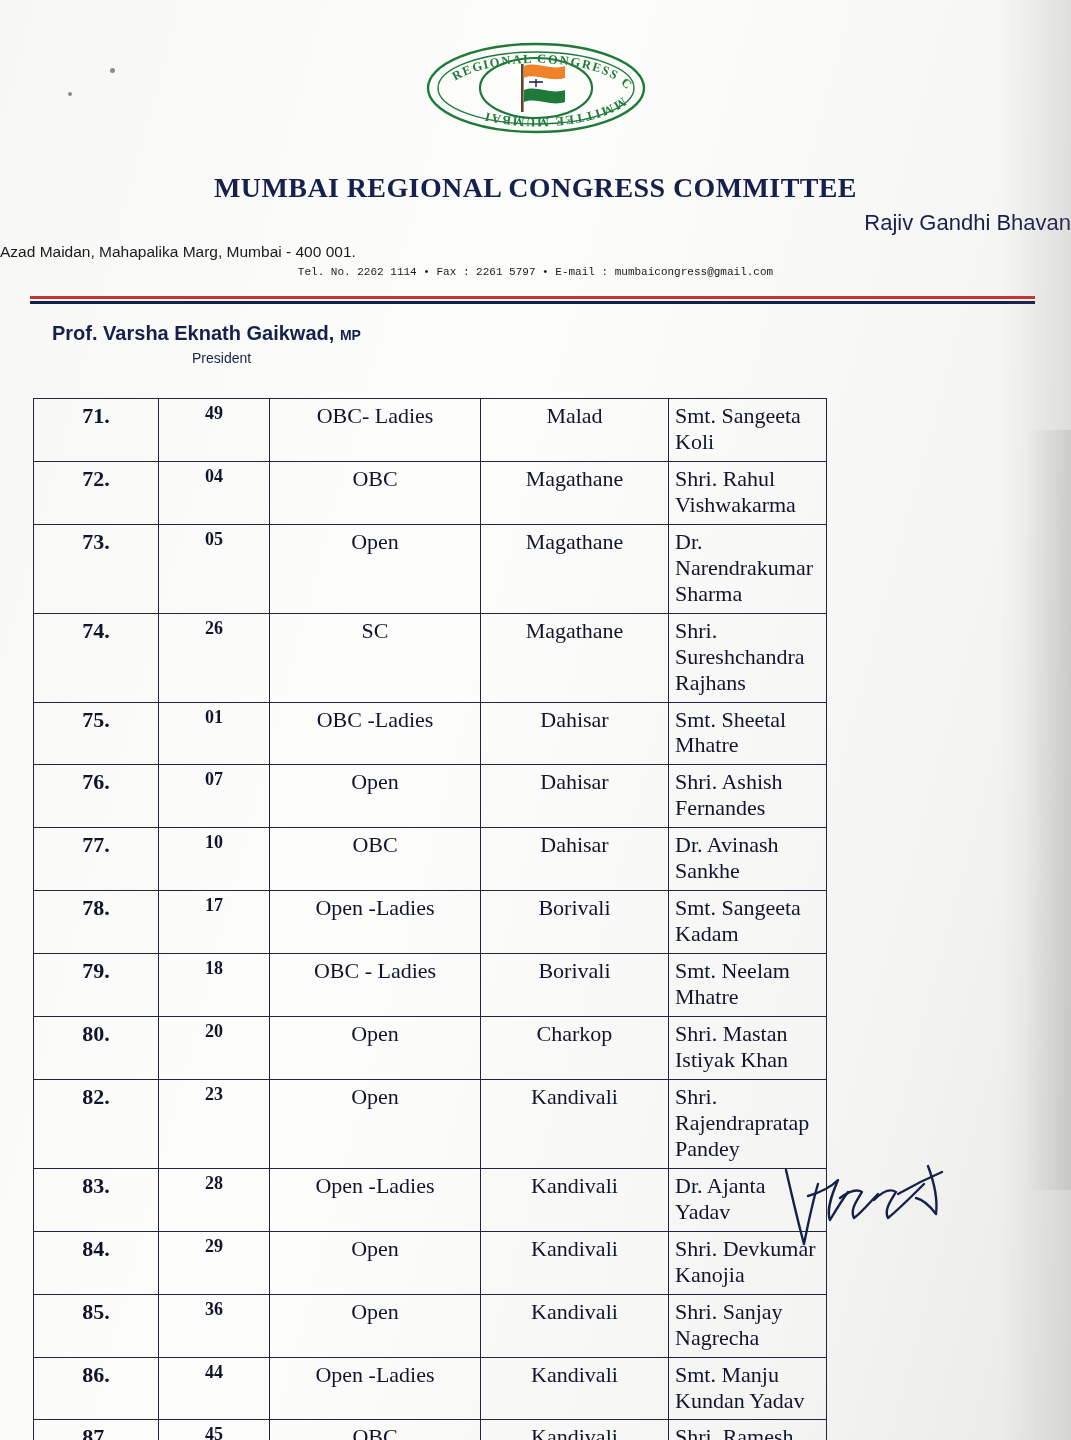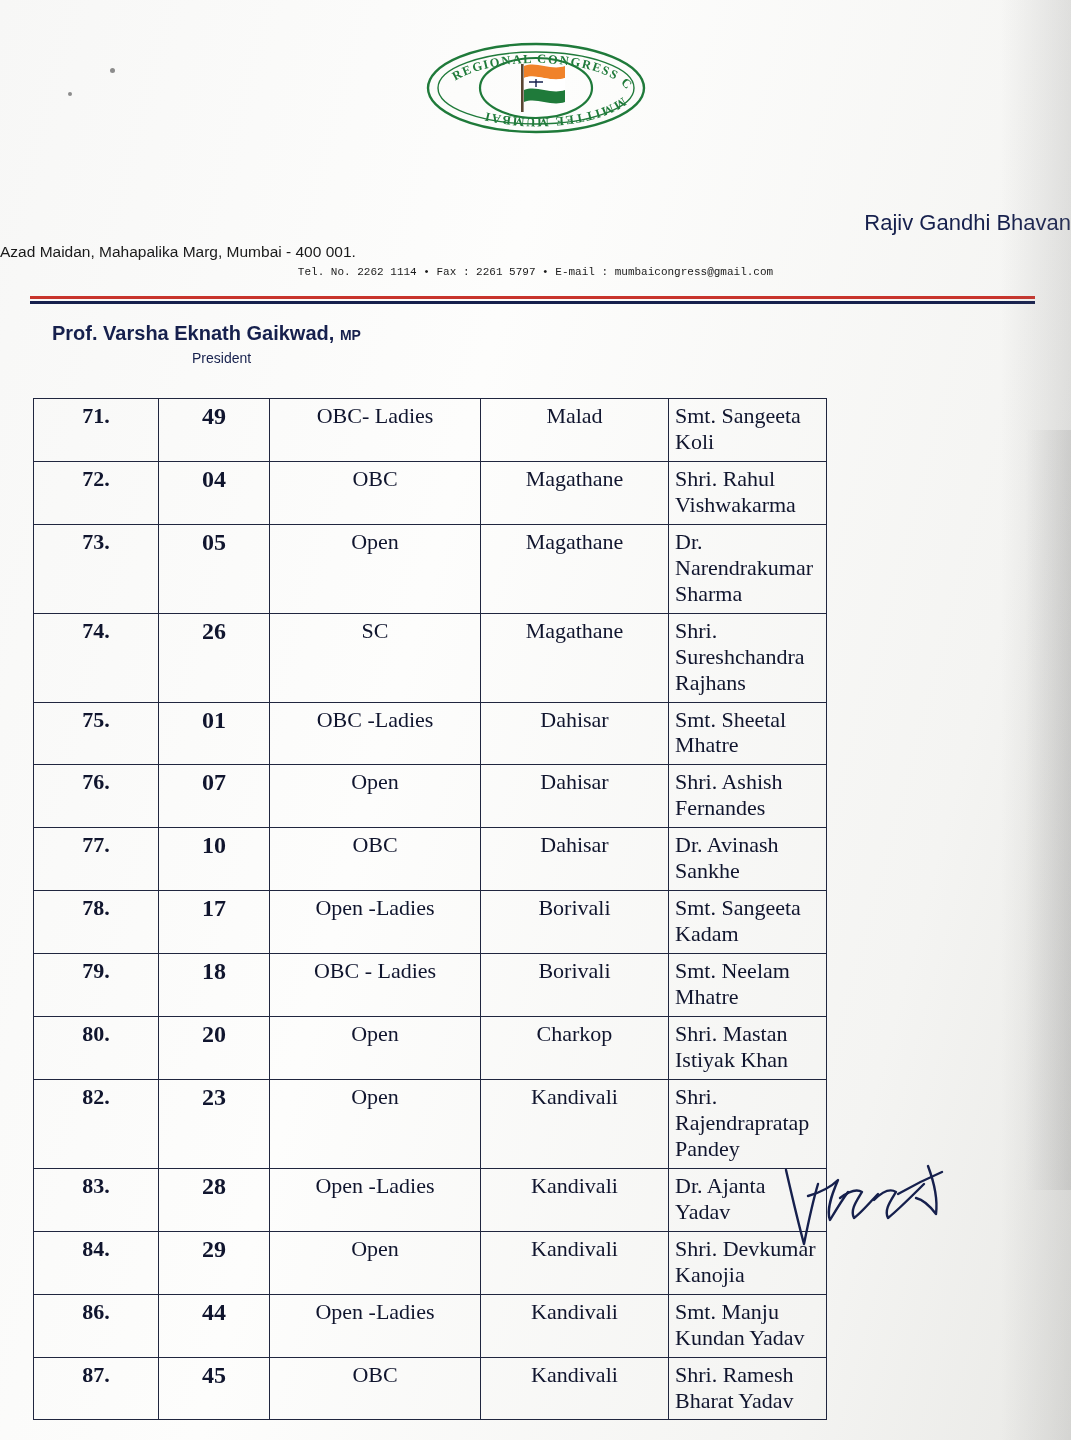--- a/index.html
+++ b/index.html
@@ -150,21 +150,21 @@
   td.c-sr {
     width: 112px;
     text-align: center;
     font-weight: bold;
     font-size: 22px;
   }
   td.c-no {
     width: 98px;
     text-align: center;
     font-weight: bold;
-    font-size: 24px;
+    font-size: 18px;
   }
   td.c-cat {
     width: 198px;
     text-align: center;
     font-size: 22px;
   }
   td.c-ward {
     width: 175px;
     text-align: center;
     font-size: 22px;
@@ -223,20 +223,21 @@
           <rect x="96" y="26" width="2.6" height="48" fill="#5a4632"></rect>
           <path d="M99,28 C112,23 126,33 140,28 L140,40 C126,45 112,35 99,40 Z" fill="#f0822a"></path>
           <path d="M99,40 C112,35 126,45 140,40 L140,52 C126,57 112,47 99,52 Z" fill="#ffffff"></path>
           <path d="M99,52 C112,47 126,57 140,52 L140,64 C126,69 112,59 99,64 Z" fill="#1f7a3a"></path>
           <path d="M104,44 h14 M111,41 v8" stroke="#16204d" stroke-width="1.4" fill="none"></path>
         </g>
       </svg>
     </div>
   </div>
 
+  <div class="org-title">MUMBAI REGIONAL CONGRESS COMMITTEE</div>
   <div class="org-sub">Rajiv Gandhi Bhavan</div>
   <div class="org-addr">Azad Maidan, Mahapalika Marg, Mumbai - 400 001.</div>
   <div class="org-contact">Tel. No. 2262 1114  •  Fax : 2261 5797  •  E-mail : mumbaicongress@gmail.com</div>
 
   <div class="rule-wrap">
     <div class="rule-red"></div>
     <div class="rule-gap"></div>
     <div class="rule-blue"></div>
   </div>
 
@@ -332,20 +333,27 @@
           <td class="c-cat">Open -Ladies</td>
           <td class="c-ward">Kandivali</td>
           <td class="c-name">Dr. Ajanta Yadav</td>
         </tr>
         <tr>
           <td class="c-sr">84.</td>
           <td class="c-no">29</td>
           <td class="c-cat">Open</td>
           <td class="c-ward">Kandivali</td>
           <td class="c-name">Shri. Devkumar Kanojia</td>
+        </tr>
+        <tr>
+          <td class="c-sr">85.</td>
+          <td class="c-no">36</td>
+          <td class="c-cat">Open</td>
+          <td class="c-ward">Kandivali</td>
+          <td class="c-name">Shri. Sanjay Nagrecha</td>
         </tr>
         <tr>
           <td class="c-sr">86.</td>
           <td class="c-no">44</td>
           <td class="c-cat">Open -Ladies</td>
           <td class="c-ward">Kandivali</td>
           <td class="c-name">Smt. Manju Kundan Yadav</td>
         </tr>
         <tr>
           <td class="c-sr">87.</td>

